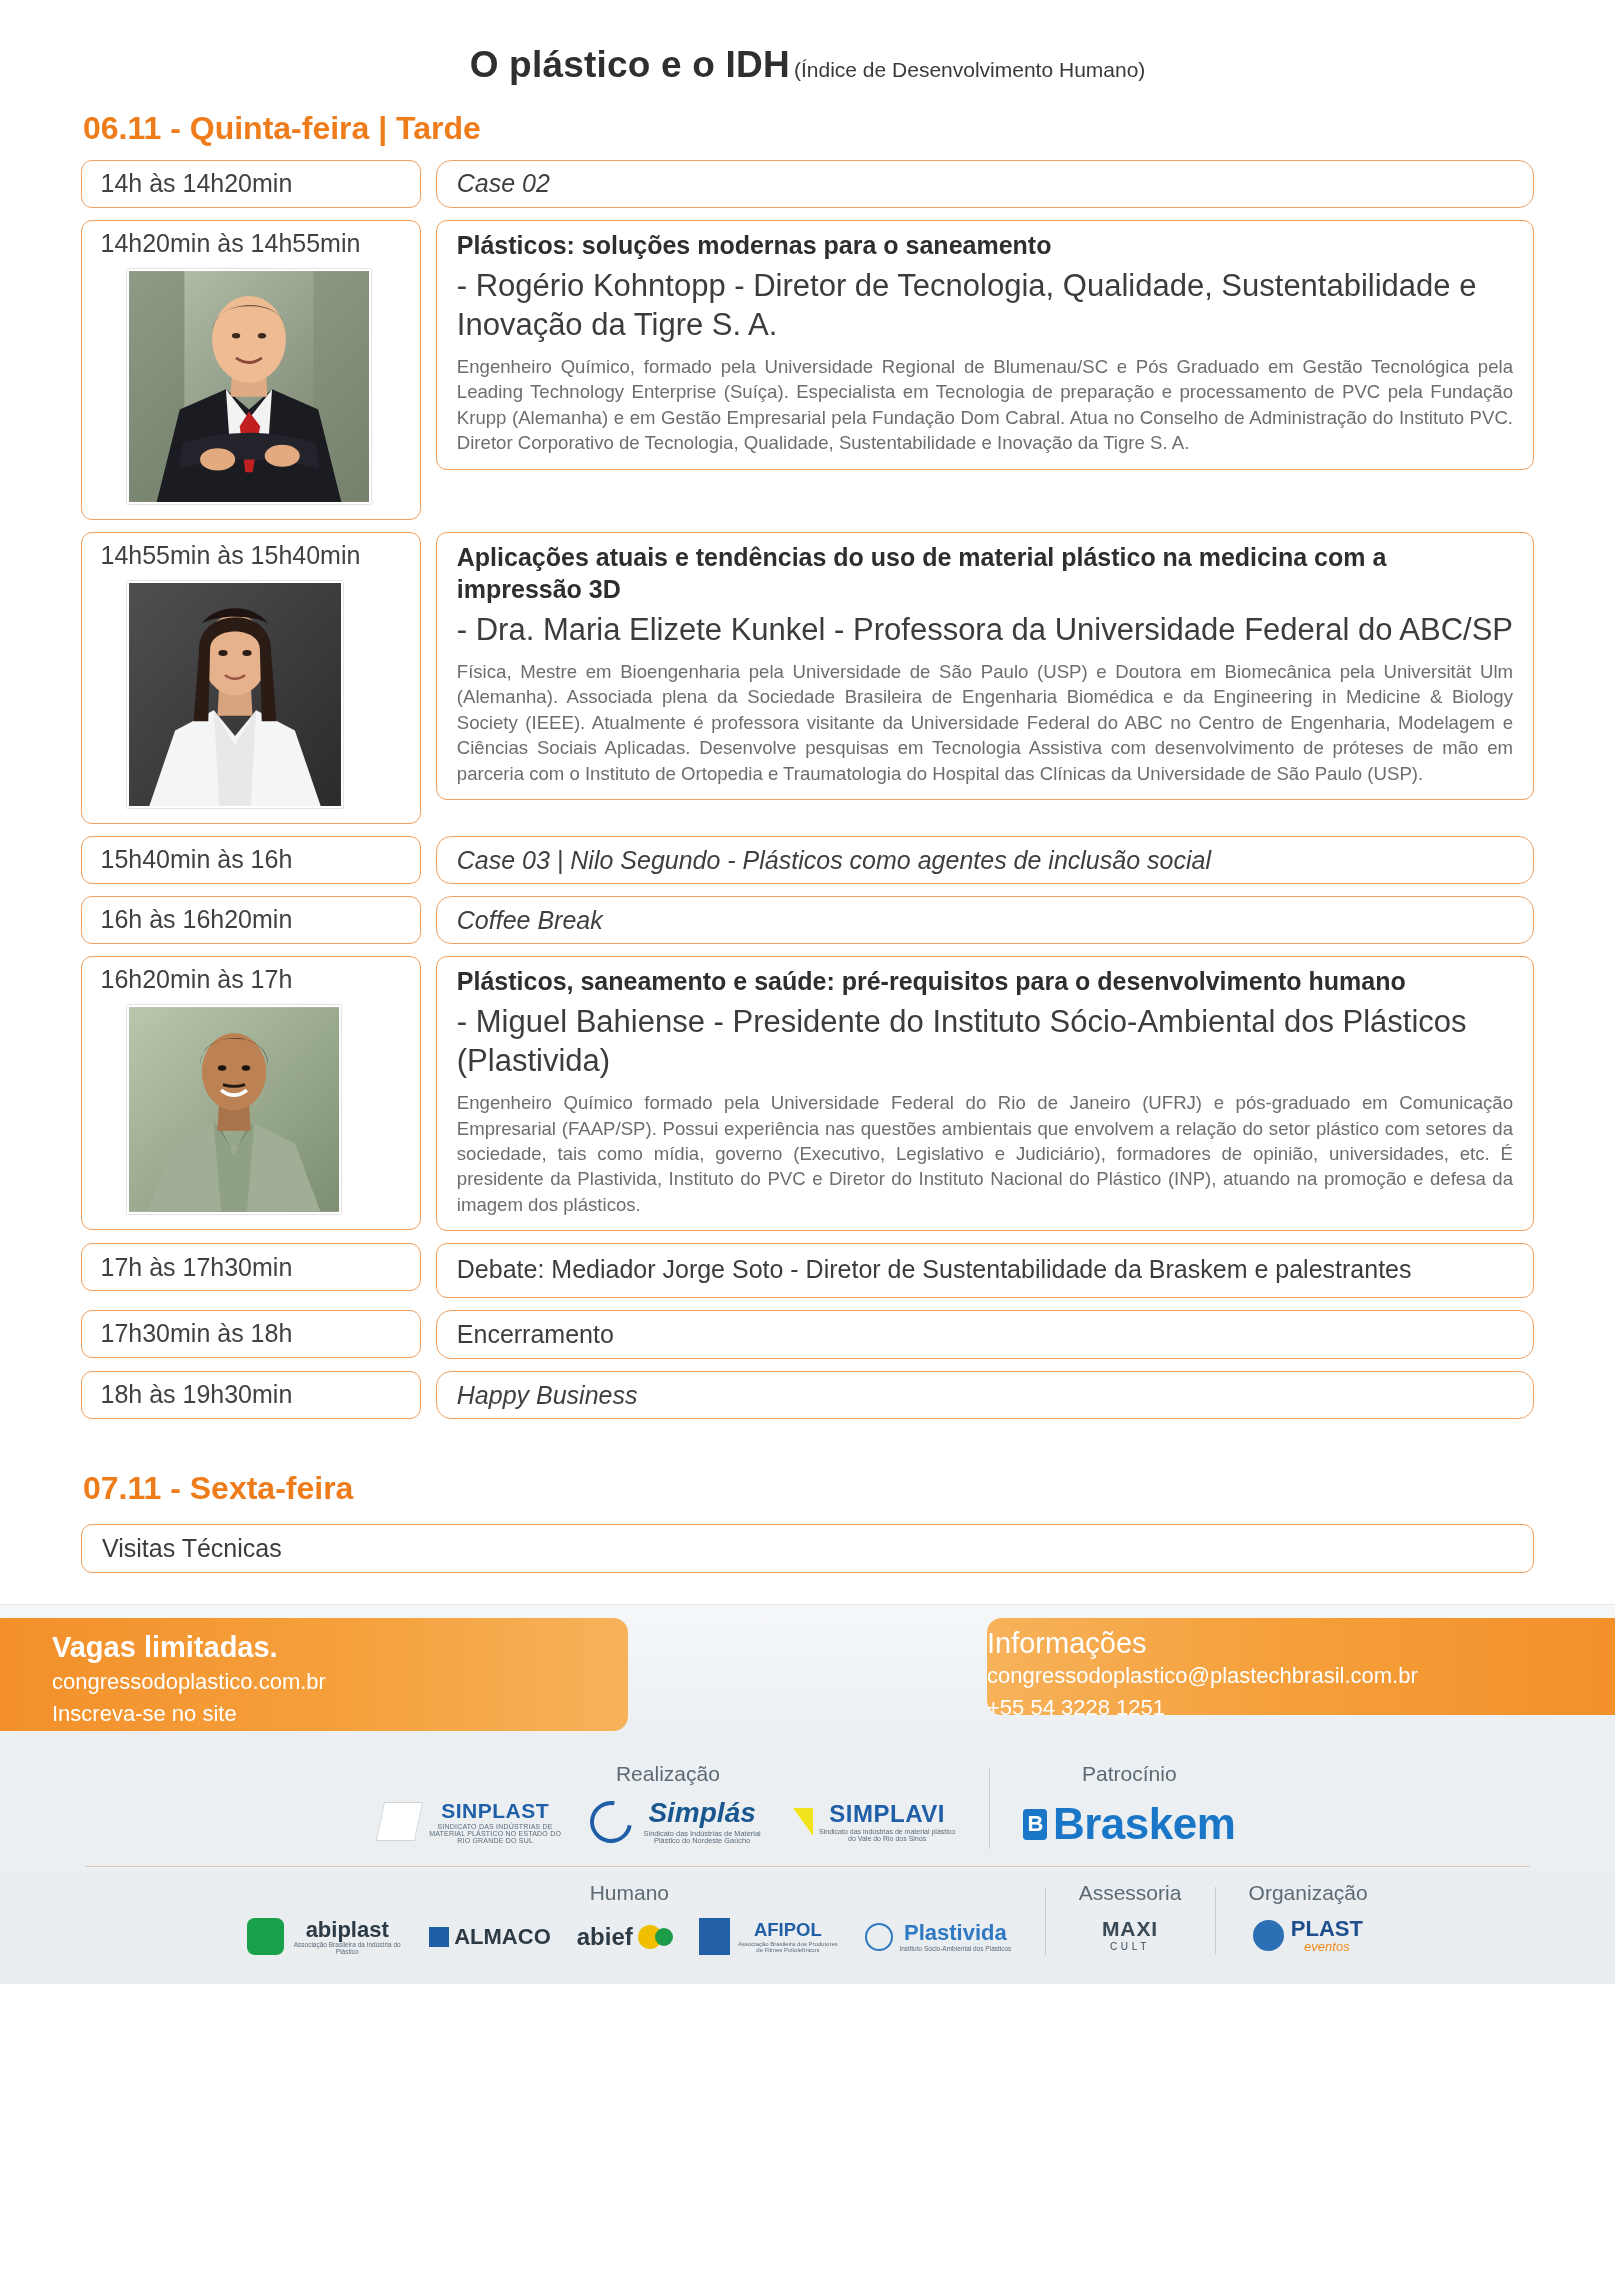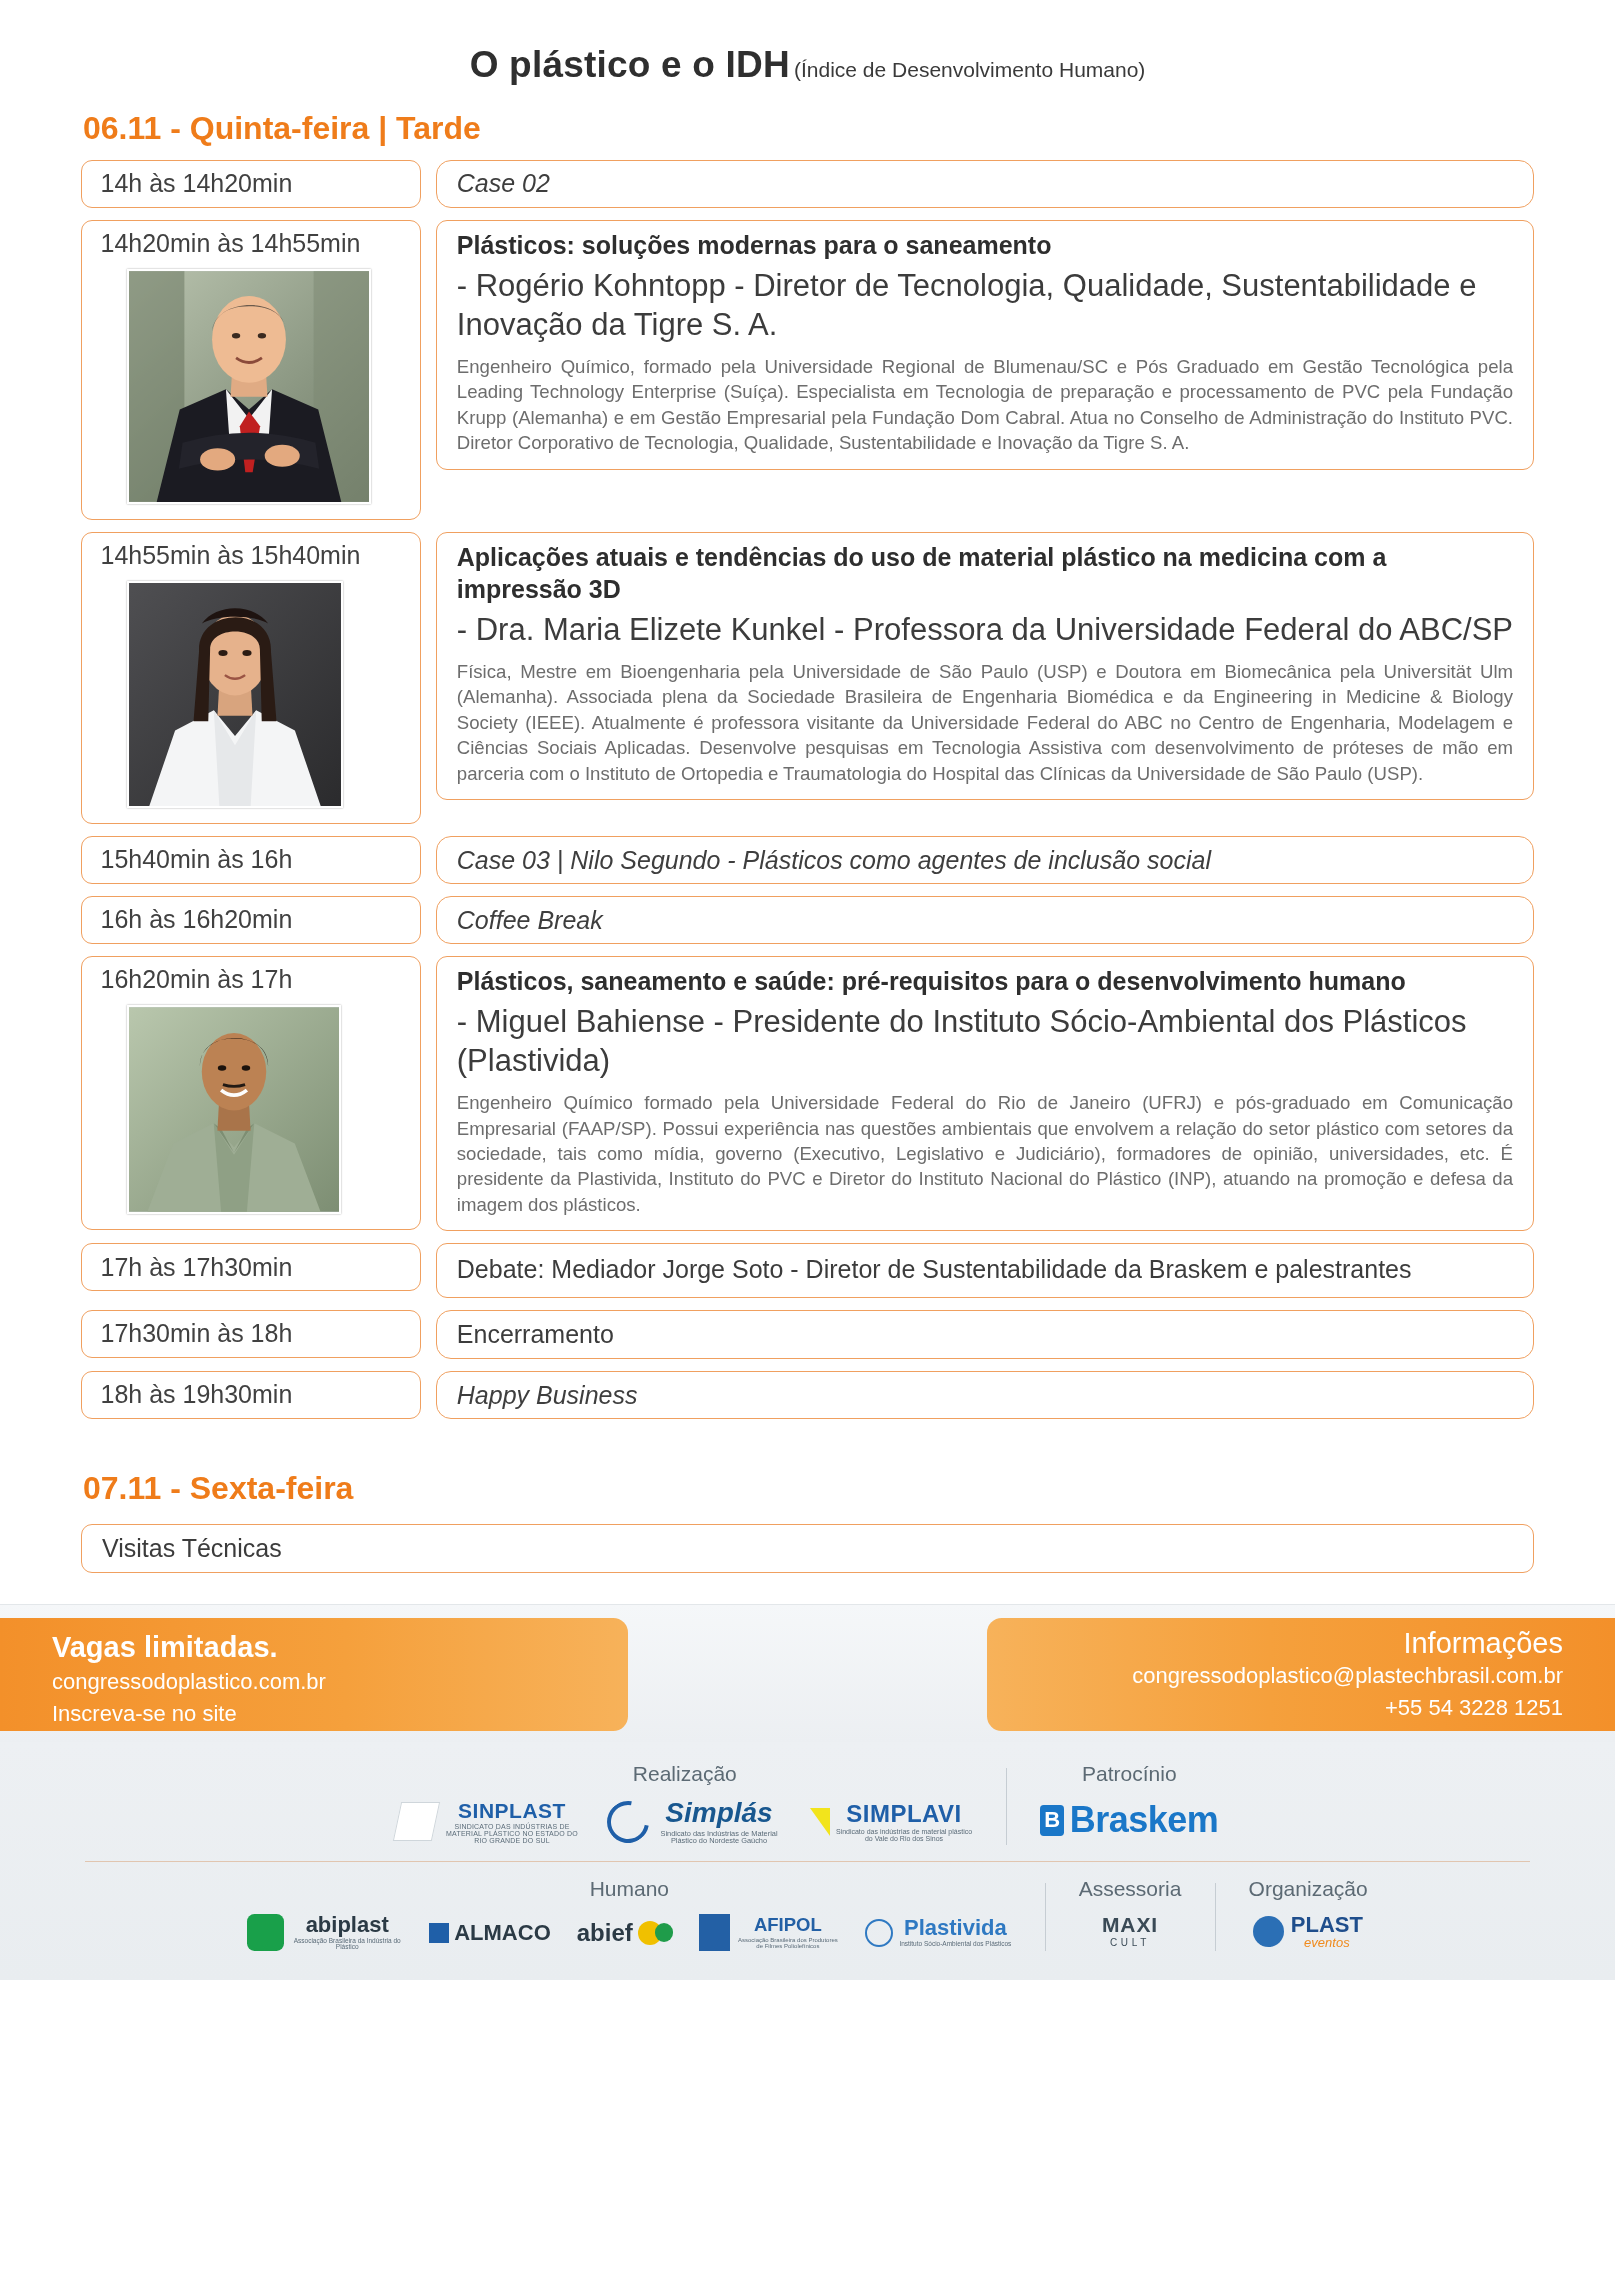--- a/index.html
+++ b/index.html
@@ -142,27 +142,27 @@
     background: linear-gradient(90deg,#f3902a 0%, #f5a03c 55%, #f7b25a 100%);
     border-top-right-radius: 14.8px;
     border-bottom-right-radius: 14.8px;
     color:#fff;
     padding: 13px 0 0 52px;
   }
   .cta-left .big { font-size: 29px; font-weight:600; }
   .cta-left .sm { font-size: 22px; margin-top:3.7px; line-height:1.3; }
   .cta-right {
     position:absolute; right:0; top:13px;
-    width: 628px; height: 113px;
+    width: 628px; height: 97px;
     background: linear-gradient(90deg,#f7b25a 0%, #f5a03c 45%, #f3902a 100%);
     border-top-left-radius: 14.8px;
     border-bottom-left-radius: 14.8px;
     color:#fff;
     padding: 9.2px 52px 0 0;
-    text-align:right;
+    text-align:left;
   }
   .cta-right .big { font-size: 29px; }
   .cta-right .sm { font-size: 22px; line-height:1.45; }
 
   
   .sponsors {
     background: linear-gradient(#edf0f3,#e9edf0);
     padding: 20px 0 29px 0;
   }
   .srow {
@@ -211,21 +211,21 @@
 
   .simplavi .bolt {
     width:0;height:0;margin-right:5.5px;
     border-left:20px solid transparent;
     border-right:0 solid transparent;
     border-top:28px solid #f2e41c;
   }
   .simplavi .n { font-size:24px; font-weight:bold; color:#1f5fa8; letter-spacing:0.5px;}
   .simplavi .d { font-size:7px; color:#5a6b78; margin-top:2.8px;}
 
-  .braskem .n { font-size:36px; font-weight:bold; color:#1a77c8; letter-spacing:-0.5px;}
+  .braskem .n { font-size:44px; font-weight:bold; color:#1a77c8; letter-spacing:-0.5px;}
   .braskem .b {
     width:24px;height:31px;border-radius:3.7px;
     background:#1a77c8;margin-right:5.5px;
     display:flex;align-items:center;justify-content:center;
     color:#fff;font-weight:bold;font-size:22px;
   }
 
   .abiplast .hex {
     width:37px;height:37px;border-radius:7.4px;
     background:#19a04a;margin-right:7.4px;

